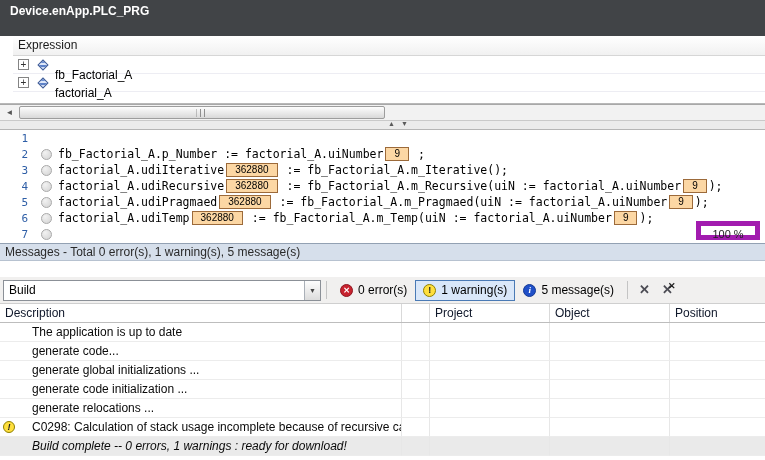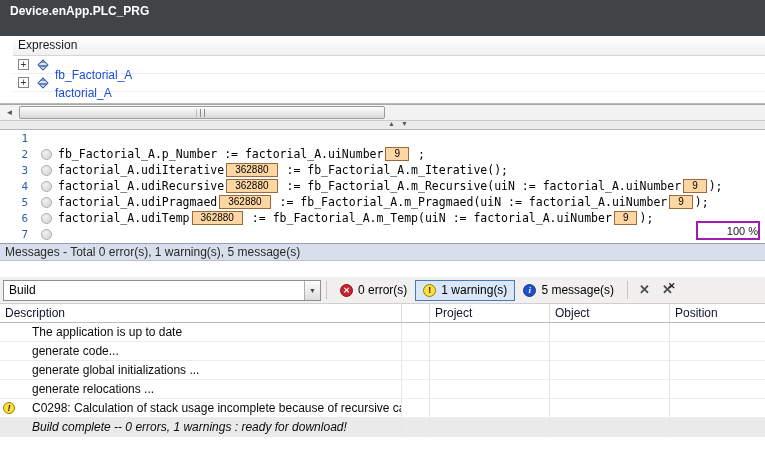--- a/index.html
+++ b/index.html
@@ -14,21 +14,21 @@
   
   .watch { height:68px; background:#fff; border-bottom:1px solid #b8b8b8;padding-left:13px; }
   .watch-header { height:20px; line-height:19px; padding-left:5px;
     background:linear-gradient(#ffffff,#f1f1f1); border-bottom:1px solid #d6d6d6; color:#1a1a1a; }
   .tree-row { height:18px; display:flex; align-items:center; border-bottom:1px solid #ededf3; }
   .expand { width:11px; height:11px; border:1px solid #848484; background:#fff; margin-left:5px;
     font-size:10px; line-height:9px; text-align:center; color:#333; flex:0 0 auto; }
   .diamond { width:8px; height:8px; margin:0 8px 0 10px; flex:0 0 auto;
     background:linear-gradient(135deg,#6b8fd4 0 25%,#dde7f9 25% 50%,#5d82c9 50% 75%,#cfdcf4 75%);
     border:1px solid #3c5a96; transform:rotate(45deg); }
-  .tree-lbl { color:#1d4ed8;margin-top:20px; }
+  .tree-lbl { color:#000000;margin-top:20px; }
 
   
   .hscroll { height:17px; background:#f2f2f2; border-top:1px solid #a8a8a8;
     border-bottom:1px solid #c9c9c9; position:relative; }
   .sb-arrow { position:absolute; left:2px; top:1px; width:15px; height:13px; font-size:8px;
     color:#555; text-align:center; line-height:13px; }
   .sb-thumb { position:absolute; left:19px; top:1px; width:366px; height:13px;
     background:linear-gradient(#fdfdfd,#d9d9d9); border:1px solid #9d9d9d; border-radius:2px; }
   .grip { position:absolute; left:50%; top:2px; transform:translateX(-50%); width:11px; height:8px;
     background:repeating-linear-gradient(90deg,#8f8f8f 0 1px,transparent 1px 4px); }
@@ -44,21 +44,21 @@
   .ln { width:34px; text-align:right; padding-right:6px; color:#2e5ea6;
     font-size:11px; flex:0 0 auto; }
   .bpcol { width:24px; flex:0 0 auto; display:flex; align-items:center; justify-content:center; }
   .bp { width:11px; height:11px; border-radius:50%; border:1px solid #a9a9a9;
     background:radial-gradient(circle at 35% 30%, #f2f2f2, #d2d2d2); }
   .code { color:#000; }
   .val { display:inline-block; background:#fcd7a4; border:1px solid #9c6a3a;
     font-family:"Liberation Sans",sans-serif; font-size:10px; line-height:12px; height:14px;
     min-width:18px; padding:0 8px; text-align:center; vertical-align:middle; margin:0 2px; color:#000; }
   .zoombox { position:absolute; right:5px; bottom:3px; width:64px; height:19px;
-    border:2px solid #a21caf; background:#fff; text-align:right; line-height:17px; font-size:11px;
+    border:5px solid #a21caf; background:#fff; text-align:center; line-height:17px; font-size:11px;
     font-family:"Liberation Sans",sans-serif; color:#222; }
 
   
   .msg-title { height:18px; background:#d6dfeb; border-top:1px solid #93a1b3;
     border-bottom:1px solid #b7c2d0; line-height:16px; padding-left:5px; color:#2a2a2a; }
   .toolbar { height:27px; background:#f1f0ef; border-bottom:1px solid #cfcfcf;
     display:flex; align-items:center; padding:0 2px;margin-top:16px; }
   .combo { width:318px; height:21px; background:#fff; border:1px solid #8b9097;
     display:flex; align-items:center; margin-left:1px; }
   .combo-label { flex:1; padding-left:5px; color:#000; }
@@ -219,20 +219,27 @@
         <span></span>
     </div>
     <div class="trow">
       <span class="desc">generate global initializations ...</span>
       <span></span>
         <span></span>
         <span></span>
         <span></span>
     </div>
     <div class="trow">
+      <span class="desc">generate code initialization ...</span>
+      <span></span>
+        <span></span>
+        <span></span>
+        <span></span>
+    </div>
+    <div class="trow">
       <span class="desc">generate relocations ...</span>
       <span></span>
         <span></span>
         <span></span>
         <span></span>
     </div>
     <div class="trow">
       <span class="desc">
         <i class="row-warn-ic">!</i>
         <span>C0298:  Calculation of stack usage incomplete because of recursive calls: ...</span>

